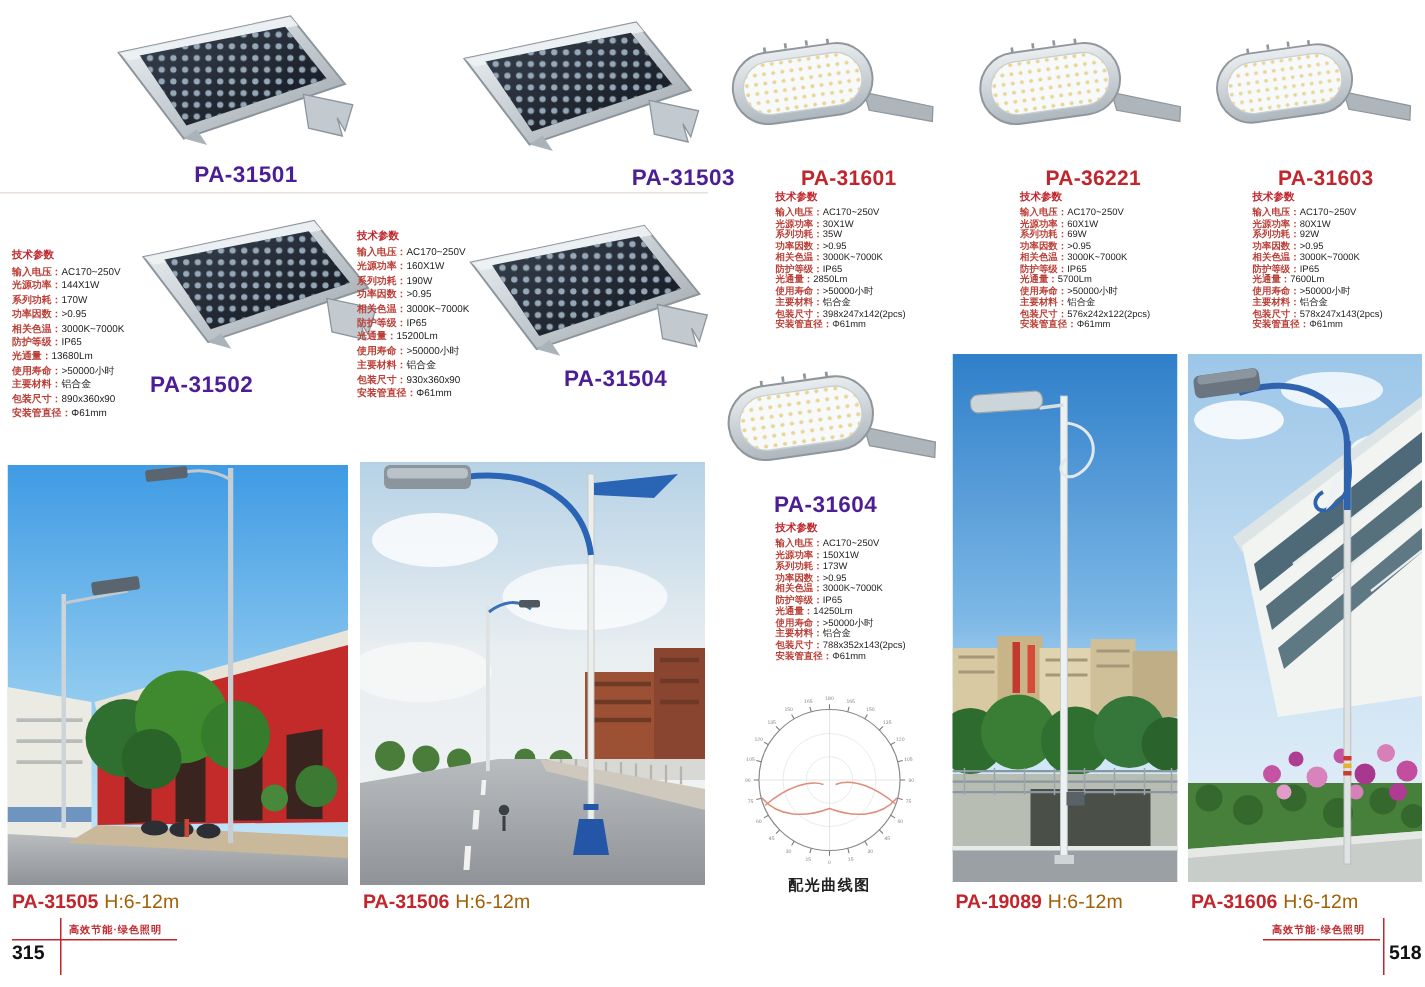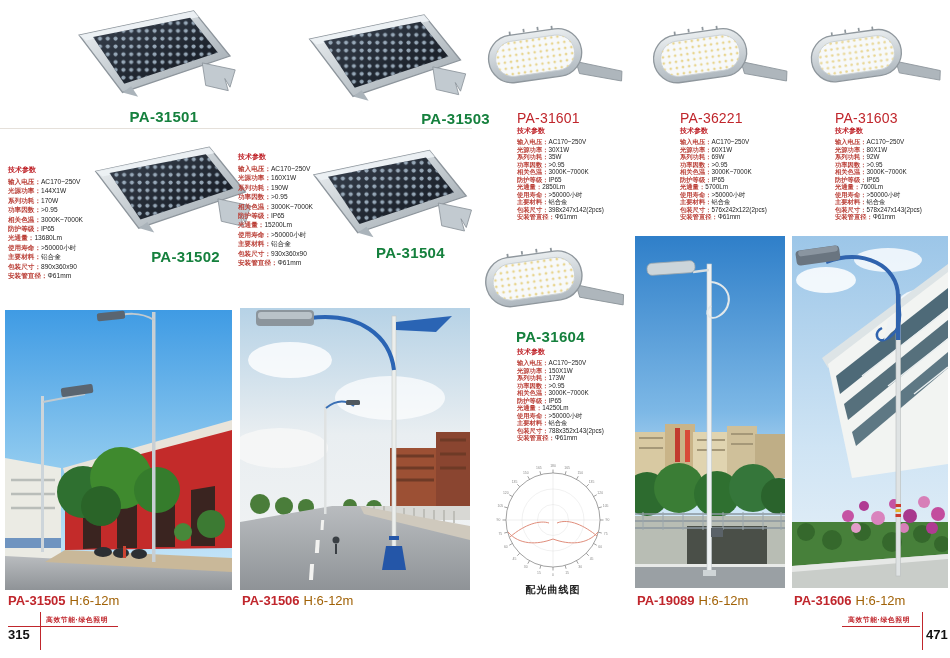--- a/index.html
+++ b/index.html
@@ -1,20 +1,20 @@
 <!DOCTYPE html>
 <html><head>
 <meta charset="utf-8">
 <style>
   html,body{margin:0;padding:0;background:#888;}
   .sheet{position:relative;width:950px;height:658px;background:#ffffff;overflow:hidden;
          font-family:"Liberation Sans","DejaVu Sans",sans-serif;}
   .abs{position:absolute;}
-  .model-lg{font-size:15px;font-weight:bold;color:#15803d;letter-spacing:.3px;white-space:nowrap;}
-  .model-md{font-size:14px;font-weight:normal;color:#c0262c;letter-spacing:.2px;white-space:nowrap;}
+  .model-lg{font-size:15px;font-weight:bold;color:#4c1d95;letter-spacing:.3px;white-space:nowrap;}
+  .model-md{font-size:14px;font-weight:bold;color:#c0262c;letter-spacing:.2px;white-space:nowrap;margin-left:17px;}
   .tech-head{font-size:7px;font-weight:bold;color:#c0262c;white-space:nowrap;}
   .specs .spec-row{white-space:nowrap;}
   .specs-lg .spec-row{font-size:6.6px;line-height:9.4px;}
   .specs-sm .spec-row{font-size:6.3px;line-height:7.5px;}
   .spec-label{color:#bb4038;font-weight:bold;}
   .spec-value{color:#1c1c1c;}
   .photo{border:0;display:block;}
   .photo-label{font-size:13px;white-space:nowrap;}
   .photo-label .m{font-weight:bold;color:#c0262c;}
   .photo-label .h{color:#a16207;margin-left:4px;text-align:center;}
@@ -121,21 +121,21 @@
       <div class="spec-row"><span class="spec-label">光通量：</span><span class="spec-value">13680Lm</span></div>
       <div class="spec-row"><span class="spec-label">使用寿命：</span><span class="spec-value">&gt;50000小时</span></div>
       <div class="spec-row"><span class="spec-label">主要材料：</span><span class="spec-value">铝合金</span></div>
       <div class="spec-row"><span class="spec-label">包装尺寸：</span><span class="spec-value">890x360x90</span></div>
       <div class="spec-row"><span class="spec-label">安装管直径：</span><span class="spec-value">Φ61mm</span></div>
     </div>
 
   <svg class="abs" style="left:82px;top:130px" width="172" height="124">
     <use href="#sym-panel" width="172" height="124"></use>
   </svg>
-  <div class="abs model-lg" style="left:100px;top:248px;width:120px;text-align:right">PA-31502</div>
+  <div class="abs model-lg" style="left:100px;top:248px;width:120px;text-align:left">PA-31502</div>
 
   <div class="abs tech-head" style="left:238px;top:152px">技术参数</div>
   <div class="abs specs specs-lg" style="left:238px;top:164px">
       <div class="spec-row"><span class="spec-label">输入电压：</span><span class="spec-value">AC170~250V</span></div>
       <div class="spec-row"><span class="spec-label">光源功率：</span><span class="spec-value">160X1W</span></div>
       <div class="spec-row"><span class="spec-label">系列功耗：</span><span class="spec-value">190W</span></div>
       <div class="spec-row"><span class="spec-label">功率因数：</span><span class="spec-value">&gt;0.95</span></div>
       <div class="spec-row"><span class="spec-label">相关色温：</span><span class="spec-value">3000K~7000K</span></div>
       <div class="spec-row"><span class="spec-label">防护等级：</span><span class="spec-value">IP65</span></div>
       <div class="spec-row"><span class="spec-label">光通量：</span><span class="spec-value">15200Lm</span></div>
@@ -454,16 +454,16 @@
     <path d="M92,104 C100,98 104,88 103,78 L96,84 Z" fill="#eef2f4"></path>
     <rect x="4" y="12" width="44" height="15" rx="4" fill="#6a7580" transform="rotate(-8 26 20)"></rect>
     <rect x="6" y="12" width="40" height="6" rx="3" fill="#8a95a0" transform="rotate(-8 26 15)"></rect>
   </svg>
   <div class="abs photo-label" style="left:794px;top:593px">
     <span class="m">PA-31606</span><span class="h">H:6-12m</span>
   </div>
 
   <div class="abs footer-slogan" style="left:848px;top:615px">高效节能·绿色照明</div>
   <div class="abs footer-vline" style="left:922px;top:612px;height:38px"></div>
-  <div class="abs footer-num" style="left:926px;top:611px">471</div>
+  <div class="abs footer-num" style="left:926px;top:611px">518</div>
   <div class="abs footer-hline" style="left:842px;top:626px;width:78px"></div>
 
 </div>
 
 </body></html>

